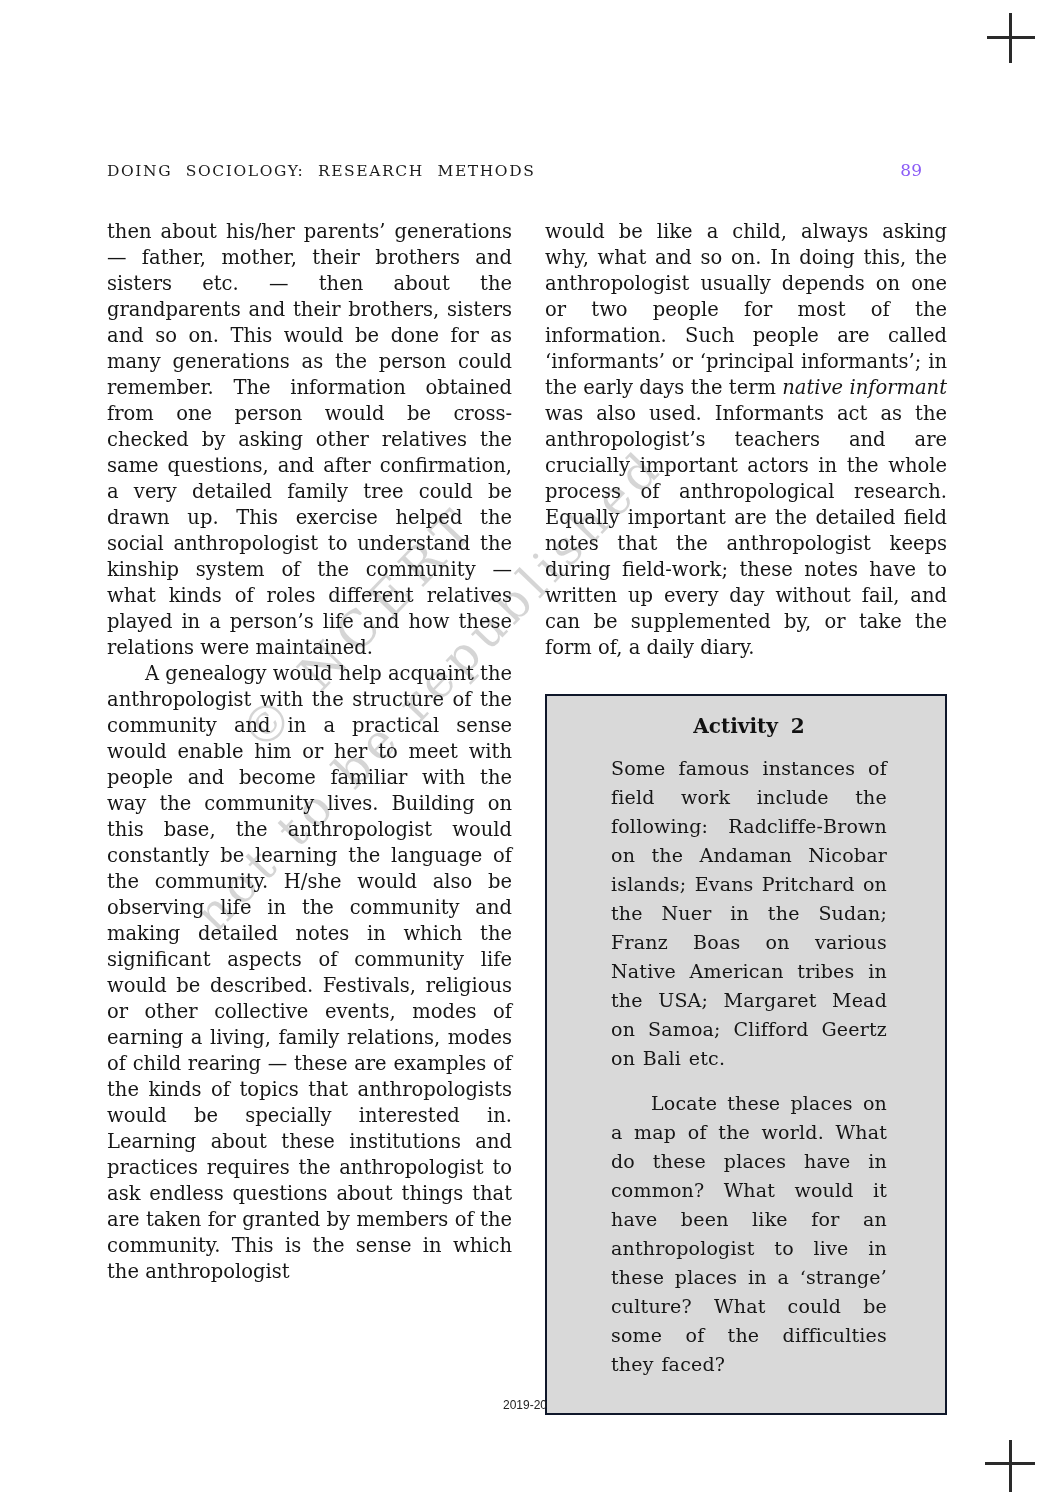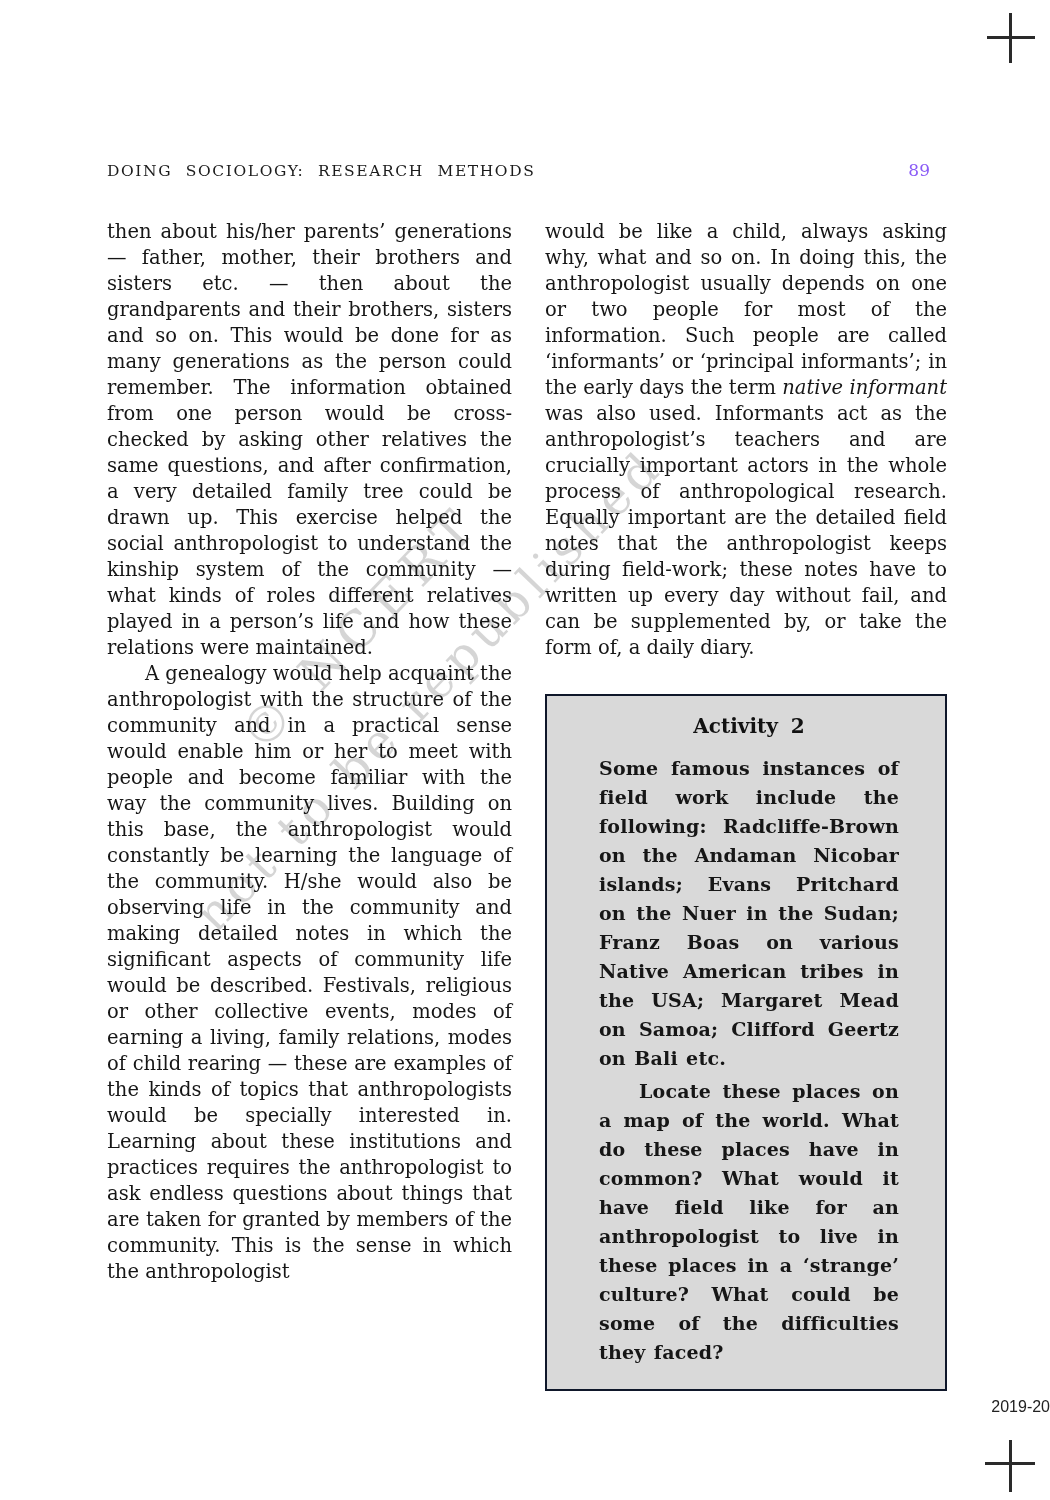--- a/index.html
+++ b/index.html
@@ -7,21 +7,21 @@
     position:relative;
     width:1050px; height:1500px;
     background:#ffffff;
     font-family:"DejaVu Serif","Liberation Serif",serif;
     color:#141414;
     overflow:hidden;
   }
 
   
   .running-head {
-    position:absolute; left:107px; right:120px; top:160px;
+    position:absolute; left:107px; right:128px; top:160px;
     display:flex; justify-content:space-between; align-items:baseline;
   }
   .running-title {
     font-size:15.5px; letter-spacing:1.6px; word-spacing:7px; color:#1b1b1b;
     position:relative; z-index:10;
   }
   .page-number { font-size:17px; color:#8b5cf6; position:relative; z-index:10; }
 
   
   .columns {
@@ -46,30 +46,30 @@
     padding:18px 42px 18px 48px;
     min-height:520px;
   }
   .activity-box h3 {
     margin:0 0 16px 0; text-align:center;
     font-size:20px; font-weight:700; word-spacing:6px; color:#111;
     position:relative; z-index:10;
   }
   .activity-box p {
     font-size:19px; line-height:29px; letter-spacing:0.2px; word-spacing:1.5px;
-    text-align:justify; margin:4px;font-weight:bold;
+    text-align:justify; margin:16px;
   }
   .activity-box p.indent2 { text-indent:40px; }
 
   
   .footer {
     position:absolute; left:0; right:0; top:1398px;
-    text-align:right;
+    text-align:center;
     font-family:"Liberation Sans","DejaVu Sans",sans-serif;
-    font-size:16px; color:#222;
+    font-size:12px; color:#222;
     position:absolute; z-index:10;
   }
 
   
   .watermark {
     position:absolute; z-index:5;
     font-family:"DejaVu Serif",serif;
     color:rgba(20,20,20,0.18);
     white-space:nowrap; pointer-events:none;
     transform-origin:center center;
@@ -115,20 +115,20 @@
       <p>then about his/her parents’ generations — father, mother, their brothers and sisters etc. — then about the grandparents and their brothers, sisters and so on. This would be done for as many generations as the person could remember. The information obtained from one person would be cross-checked by asking other relatives the same questions, and after confirmation, a very detailed family tree could be drawn up. This exercise helped the social anthropologist to understand the kinship system of the community — what kinds of roles different relatives played in a person’s life and how these relations were maintained.</p>
       <p class="indent">A genealogy would help acquaint the anthropologist with the structure of the community and in a practical sense would enable him or her to meet with people and become familiar with the way the community lives. Building on this base, the anthropologist would constantly be learning the language of the community. H/she would also be observing life in the community and making detailed notes in which the significant aspects of community life would be described. Festivals, religious or other collective events, modes of earning a living, family relations, modes of child rearing — these are examples of the kinds of topics that anthropologists would be specially interested in. Learning about these institutions and practices requires the anthropologist to ask endless questions about things that are taken for granted by members of the community. This is the sense in which the anthropologist</p>
     </div>
 
     <div class="col col-right">
       <p><span>would be like a child, always asking why, what and so on. In doing this, the anthropologist usually depends on one or two people for most of the information. Such people are called ‘informants’ or ‘principal informants’; in the early days the term </span><em>native informant</em><span> was also used. Informants act as the anthropologist’s teachers and are crucially important actors in the whole process of anthropological research. Equally important are the detailed field notes that the anthropologist keeps during field-work; these notes have to written up every day without fail, and can be supplemented by, or take the form of, a daily diary.</span></p>
 
       <div class="activity-box">
         <h3>Activity 2</h3>
         <p>Some famous instances of field work include the following: Radcliffe-Brown on the Andaman Nicobar islands; Evans Pritchard on the Nuer in the Sudan; Franz Boas on various Native American tribes in the USA; Margaret Mead on Samoa; Clifford Geertz on Bali etc.</p>
-        <p class="indent2">Locate these places on a map of the world. What do these places have in common? What would it have field like for an anthropologist to live in these places in a ‘strange’ culture? What could be some of the difficulties they faced?</p>
+        <p class="indent2">Locate these places on a map of the world. What do these places have in common? What would it have been like for an anthropologist to live in these places in a ‘strange’ culture? What could be some of the difficulties they faced?</p>
       </div>
     </div>
   </div>
 
   <div class="footer">2019-20</div>
 
 </div>
 
 </body></html>

